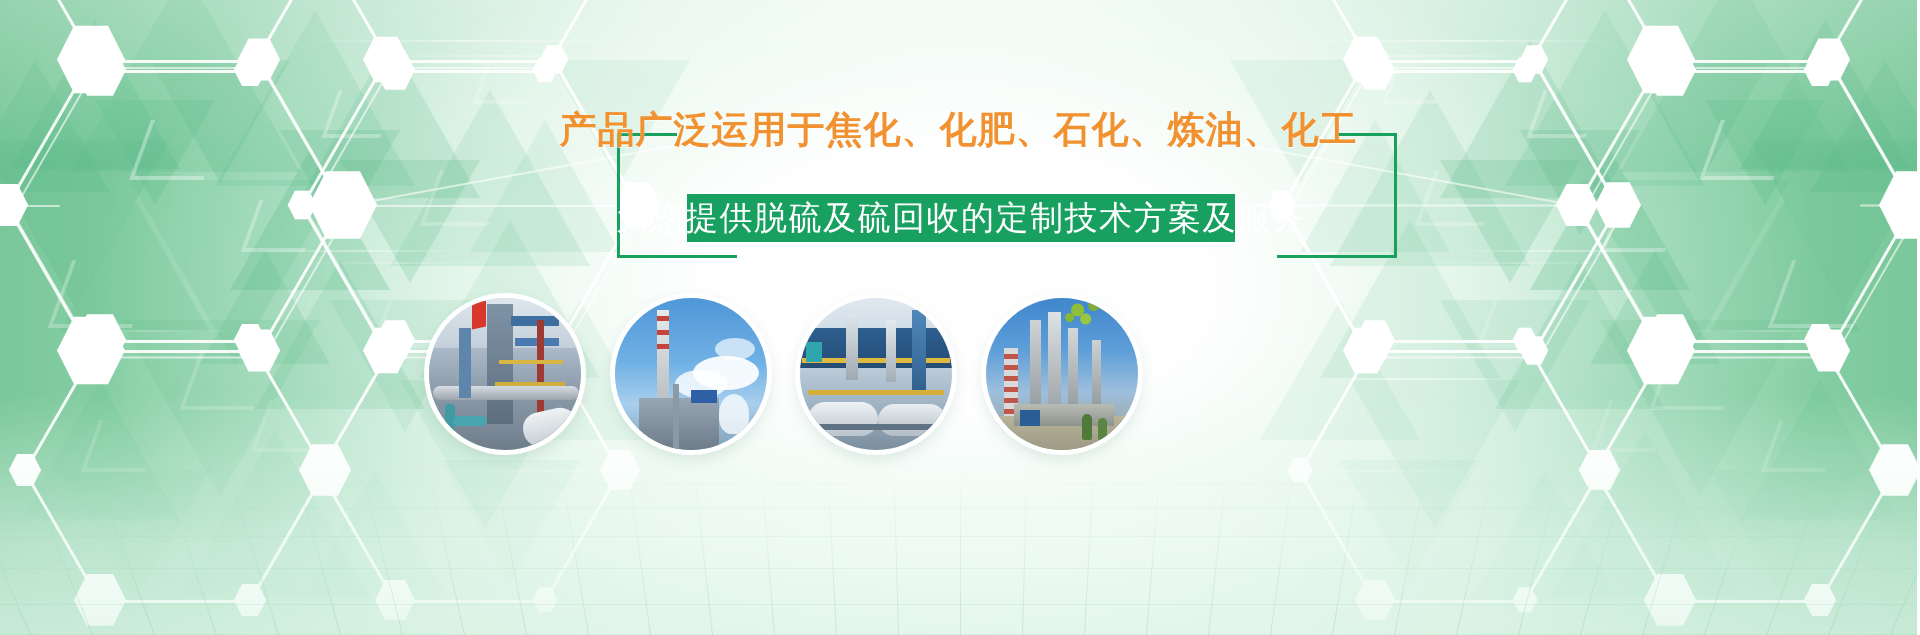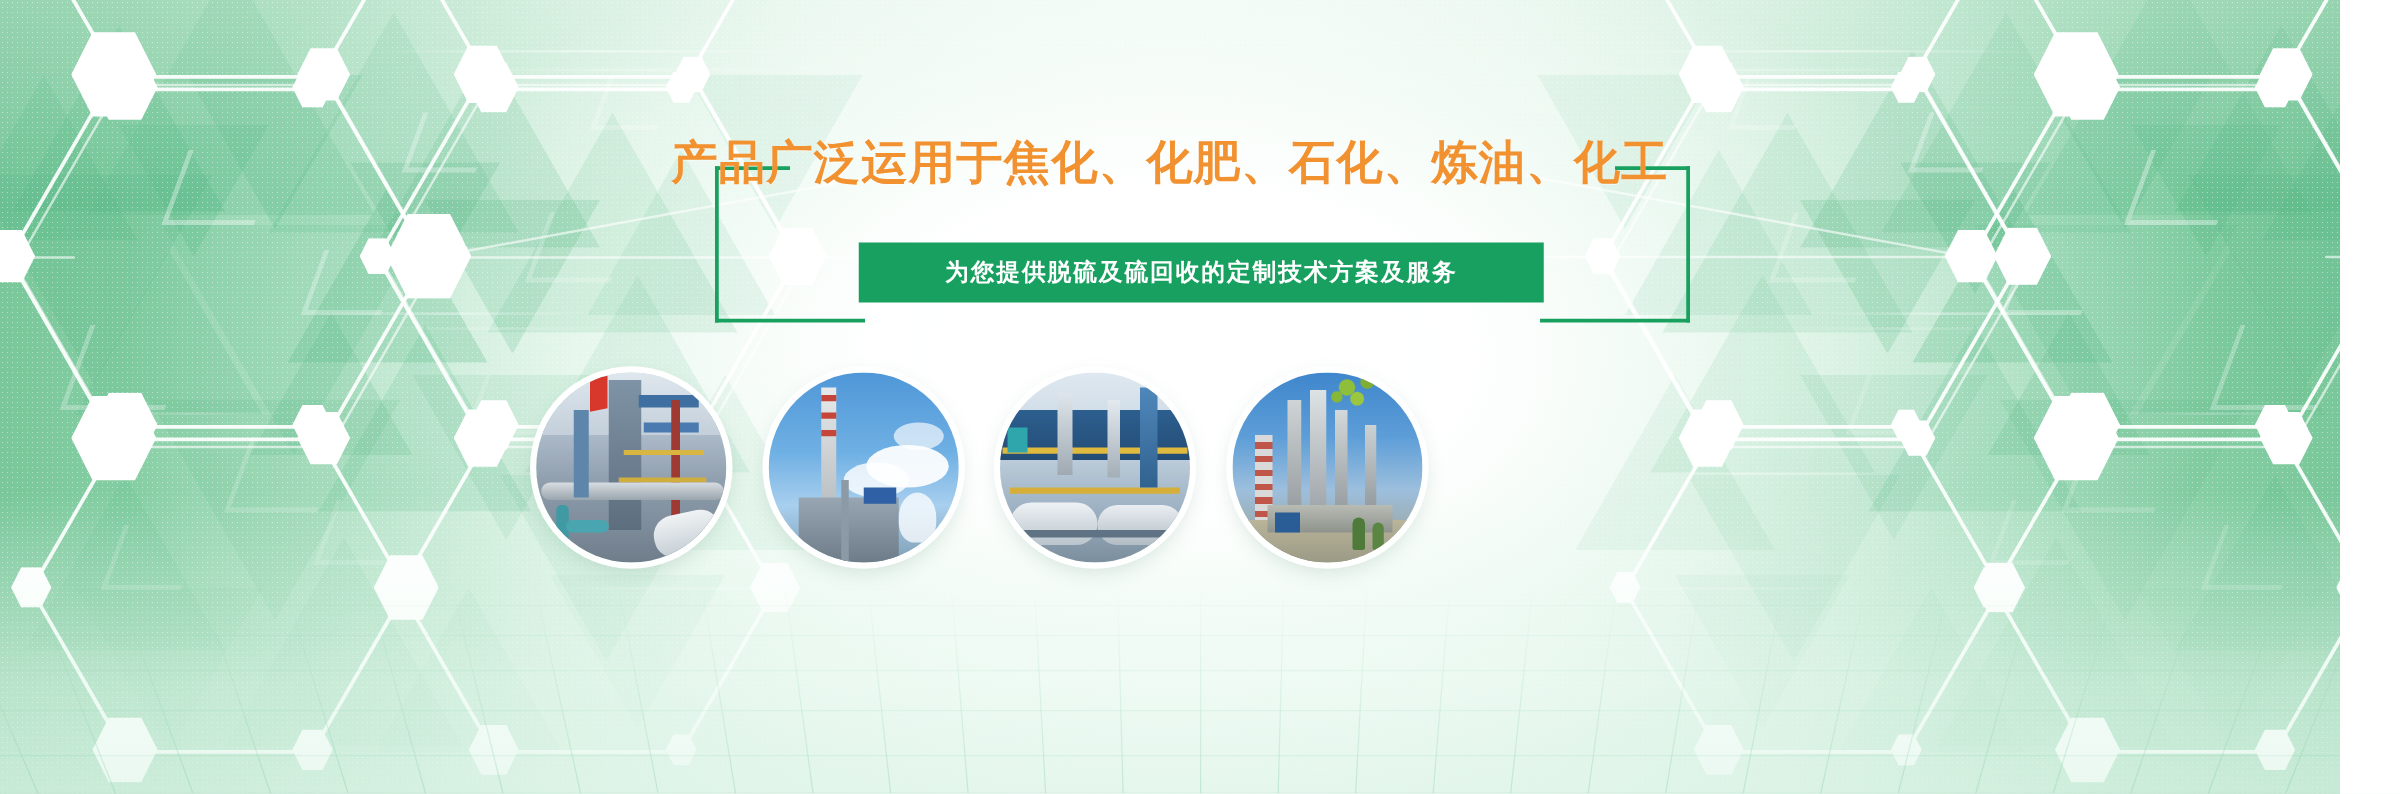--- a/index.html
+++ b/index.html
@@ -1,18 +1,18 @@
 <!DOCTYPE html>
 <html><head>
 <meta charset="utf-8">
 <style>
   html,body{margin:0;padding:0;}
   body{width:1920px;height:635px;overflow:hidden;font-family:"Liberation Sans","DejaVu Sans",sans-serif;}
 
-  #banner{position:relative;width:1872px;height:635px;overflow:hidden;background:#eaf7ef;}
+  #banner{position:relative;width:1872px;height:635px;overflow:hidden;background:#eaf7ef;padding-left:45px;}
 
   
   .bg-base{position:absolute;inset:0;
     background:
       radial-gradient(ellipse 58% 95% at 50% 45%, #ffffff 0%, rgba(255,255,255,0.96) 22%, rgba(240,251,244,0.80) 42%, rgba(214,241,225,0.35) 62%, rgba(255,255,255,0) 78%),
       linear-gradient(90deg,
         #79c79a 0%, #84cda2 5%, #97d6b1 11%, #b0e0c4 18%, #cfecda 26%,
         #e4f4ea 34%, #f2faf5 42%, #f8fcfa 50%, #f2faf5 58%,
         #e4f4ea 66%, #cfecda 74%, #b0e0c4 82%, #97d6b1 89%, #84cda2 95%, #79c79a 100%);
   }
@@ -49,21 +49,21 @@
   .fl{position:absolute;background:#18a05f;}
 
   
   .headline{position:absolute;left:0;right:0;top:108px;text-align:center;
     color:#f1912f;font-weight:bold;font-size:37px;line-height:43px;letter-spacing:1px;
     text-shadow:0 1px 0 rgba(255,255,255,.55);white-space:nowrap;}
   .headline div{display:block;}
 
   
   .greenbar{position:absolute;background:#17a05f;display:flex;align-items:center;justify-content:center;}
-  .greenbar span{color:#ffffff;font-size:19px;font-weight:700;letter-spacing:1.5px;white-space:nowrap;}
+  .greenbar span{color:#ffffff;font-size:33px;font-weight:400;letter-spacing:1.5px;white-space:nowrap;}
 
   
   .circle{position:absolute;border-radius:50%;overflow:hidden;
     box-shadow:0 0 0 5px rgba(255,255,255,0.97), 0 6px 18px rgba(60,120,90,0.22);}
   .ph{position:absolute;inset:0;}
   .ph i{position:absolute;display:block;}
 </style>
 </head>
 <body>
 

